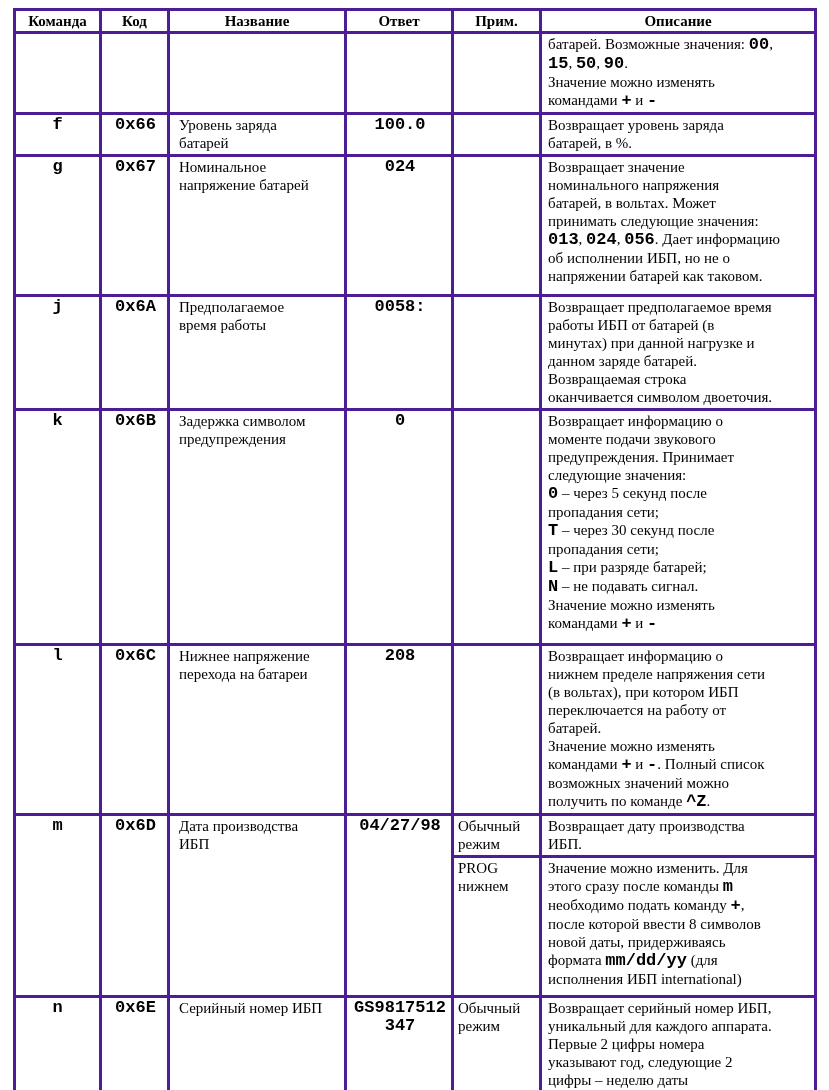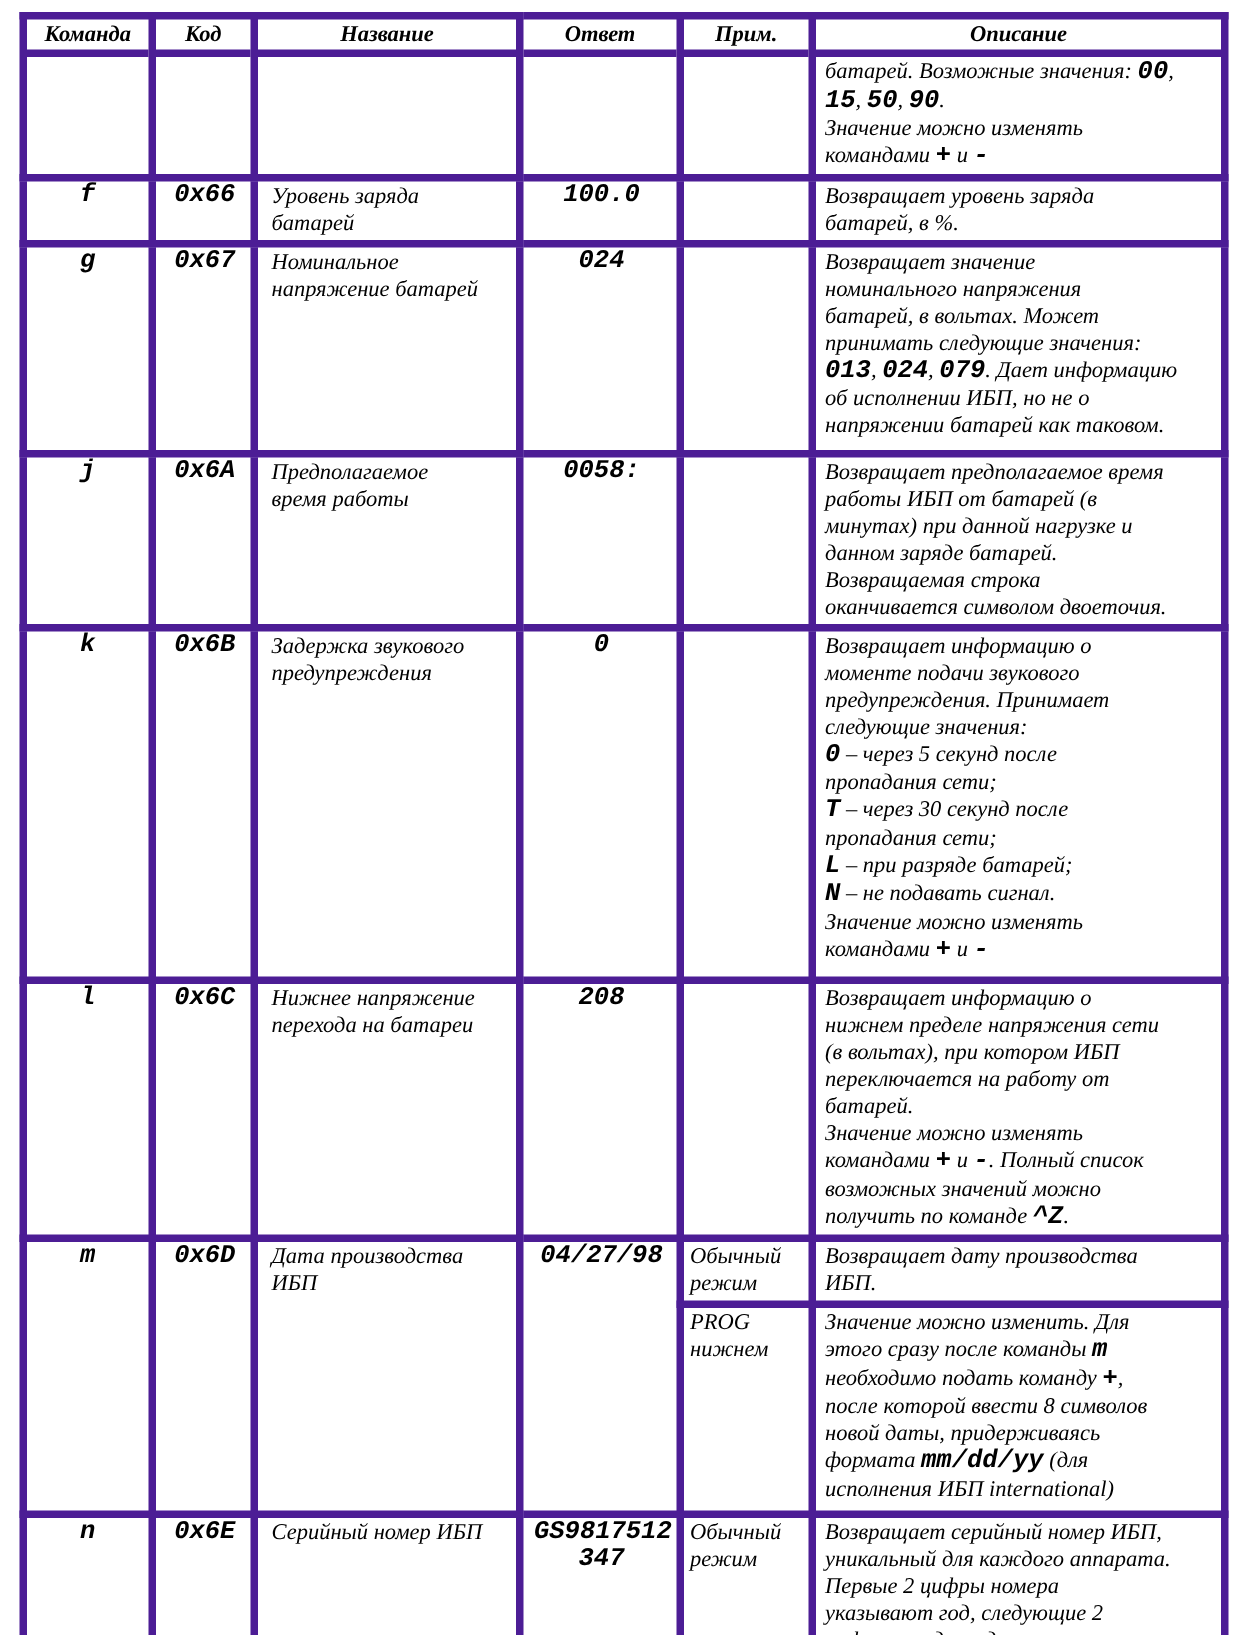--- a/index.html
+++ b/index.html
@@ -13,24 +13,24 @@
     border-collapse:collapse;table-layout:fixed;width:801px;
     border:1px solid #000;border-top:3px solid #000;border-bottom:3px solid #000;
   }
   col.c-cmd{width:86px}
   col.c-code{width:68px}
   col.c-name{width:177px}
   col.c-ans{width:107px}
   col.c-note{width:88px}
   col.c-desc{width:275px}
   th,td{
-    border:5px solid #4c1d95;vertical-align:top;
+    border:3px solid #4c1d95;vertical-align:top;
     font-size:15px;line-height:18px;
     padding:1px 8px 2px 8px;
-    white-space:pre-wrap;overflow:hidden;font-style:italic;
+    white-space:pre-wrap;overflow:hidden;
   }
   th{
     font-weight:bold;text-align:center;padding:1px 2px;
     border-bottom:2px solid #000;white-space:nowrap;
   }
   .mono,.cmd,.code,.ans{
     font-family:"Liberation Mono","DejaVu Sans Mono",monospace;
     font-size:17px;font-weight:bold;
   }
   td.cmd{text-align:center;padding-left:2px;padding-right:2px;}
@@ -99,42 +99,42 @@
         <td class="cmd">g</td>
         <td class="code">0x67</td>
         <td class="name">Номинальное
 напряжение батарей</td>
         <td class="ans">024</td>
         <td class="note"></td>
         <td class="desc"><span>Возвращает значение
 номинального напряжения
 батарей, в вольтах. Может
 принимать следующие значения:
-</span><span class="mono">013</span><span>, </span><span class="mono">024</span><span>, </span><span class="mono">079</span><span>. Дает информацию
+</span><span class="mono">013</span><span>, </span><span class="mono">024</span><span>, </span><span class="mono">056</span><span>. Дает информацию
 об исполнении ИБП, но не о
 напряжении батарей как таковом.</span></td>
       </tr>
       <tr class="h-r3">
         <td class="cmd">j</td>
         <td class="code">0x6A</td>
         <td class="name">Предполагаемое
 время работы</td>
         <td class="ans">0058:</td>
         <td class="note"></td>
         <td class="desc"><span>Возвращает предполагаемое время
 работы ИБП от батарей (в
 минутах) при данной нагрузке и
 данном заряде батарей.
 Возвращаемая строка
 оканчивается символом двоеточия.</span></td>
       </tr>
       <tr class="h-r4">
         <td class="cmd">k</td>
         <td class="code">0x6B</td>
-        <td class="name">Задержка звукового
+        <td class="name">Задержка символом
 предупреждения</td>
         <td class="ans">0</td>
         <td class="note"></td>
         <td class="desc"><span>Возвращает информацию о
 моменте подачи звукового
 предупреждения. Принимает
 следующие значения:
 </span><span class="mono">0</span><span> – через 5 секунд после
 пропадания сети;
 </span><span class="mono">T</span><span> – через 30 секунд после

